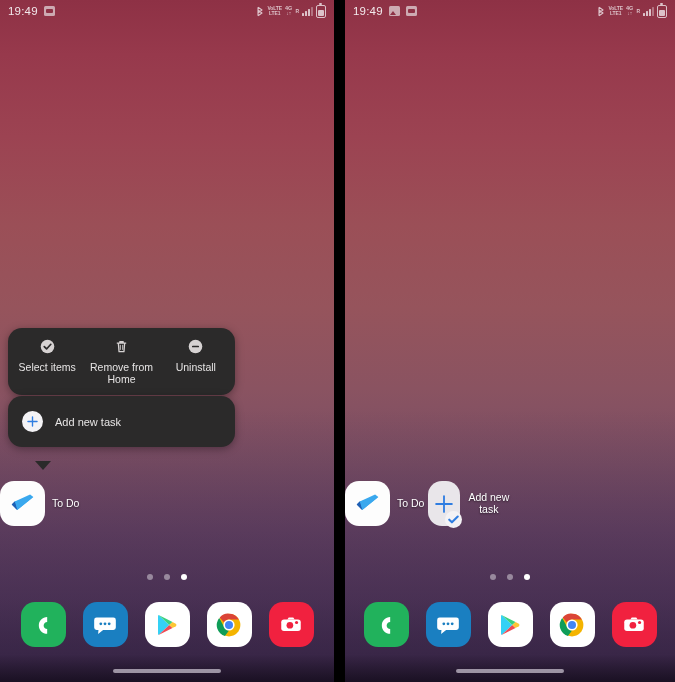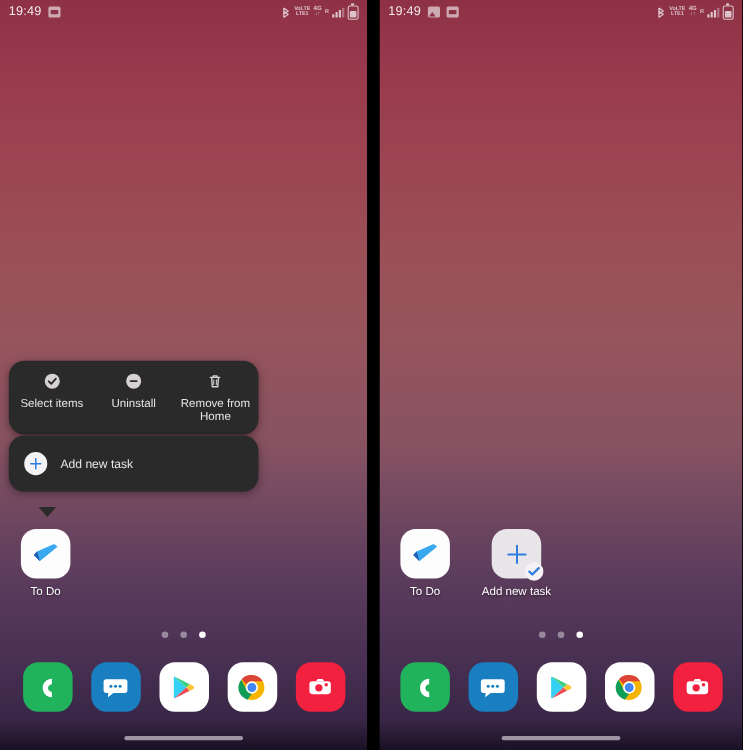--- a/index.html
+++ b/index.html
@@ -68,21 +68,21 @@
     padding:8px 0;box-sizing:border-box;z-index:8;box-shadow:0 2px 8px rgba(0,0,0,.35);}
   .srow{display:flex;align-items:center;gap:12px;padding:7px 14px;cursor:default;}
   .scircle{width:21px;height:21px;border-radius:50%;background:#f4f3f6;display:flex;align-items:center;
     justify-content:center;flex:0 0 auto;}
   .srow .lbl{color:#e7e5e5;font-size:11px;}
   .tail{position:absolute;left:35px;top:461px;width:0;height:0;border-left:8px solid transparent;
     border-right:8px solid transparent;border-top:9px solid #2b2a2a;z-index:8;}
 
   
   .homegrid{position:absolute;top:481px;left:0;right:0;display:flex;z-index:4;}
-  .cell{width:83px;display:flex;flex-direction:column;align-items:center;gap:7px;}
+  .cell{width:83px;display:flex;flex-direction:row;align-items:center;gap:7px;}
   .cell .name{color:#fff;font-size:10.5px;text-align:center;line-height:11.5px;
     text-shadow:0 1px 2px rgba(0,0,0,.55);max-width:72px;}
   .squircle{width:45px;height:45px;border-radius:14px;display:flex;align-items:center;justify-content:center;position:relative;}
   .ic-todo{background:#fdfdfd;}
   .ic-add{background:#e9e6ea;}
   .addbadge{position:absolute;right:-2px;bottom:-2px;width:17px;height:17px;border-radius:50%;
     background:#f4f2f5;display:flex;align-items:center;justify-content:center;}
 
   
   .dots{position:absolute;top:574px;left:0;right:0;display:flex;justify-content:center;gap:11px;z-index:4;}
@@ -147,34 +147,34 @@
           <svg width="17" height="17" viewBox="0 0 20 20">
               <circle cx="10" cy="10" r="8" fill="#d6d2d2"></circle>
               <path d="M6.2 10.2 L8.9 12.9 L13.9 7.4" fill="none" stroke="#2b2a2a" stroke-width="2" stroke-linecap="round" stroke-linejoin="round"></path>
             </svg>
         </span>
         <span class="lbl">Select items</span>
       </div>
       <div class="action">
         <span class="glyph">
           <svg width="17" height="17" viewBox="0 0 20 20">
-              <circle cx="10" cy="10" r="8" fill="#d6d2d2"></circle>
-              <rect x="5.8" y="9" width="8.4" height="2" rx="1" fill="#2b2a2a"></rect>
-            </svg>
-        </span>
-        <span class="lbl">Uninstall</span>
+              <path d="M5 6h10M8 6V4.4h4V6M6.3 6l.8 10h5.8l.8-10" fill="none" stroke="#d6d2d2" stroke-width="1.5" stroke-linecap="round" stroke-linejoin="round"></path>
+              <path d="M8.6 8.5v5M11.4 8.5v5" stroke="#d6d2d2" stroke-width="1.1" stroke-linecap="round"></path>
+            </svg>
+        </span>
+        <span class="lbl">Remove from Home</span>
       </div>
       <div class="action">
         <span class="glyph">
           <svg width="17" height="17" viewBox="0 0 20 20">
-              <path d="M5 6h10M8 6V4.4h4V6M6.3 6l.8 10h5.8l.8-10" fill="none" stroke="#d6d2d2" stroke-width="1.5" stroke-linecap="round" stroke-linejoin="round"></path>
-              <path d="M8.6 8.5v5M11.4 8.5v5" stroke="#d6d2d2" stroke-width="1.1" stroke-linecap="round"></path>
-            </svg>
-        </span>
-        <span class="lbl">Remove from Home</span>
+              <circle cx="10" cy="10" r="8" fill="#d6d2d2"></circle>
+              <rect x="5.8" y="9" width="8.4" height="2" rx="1" fill="#2b2a2a"></rect>
+            </svg>
+        </span>
+        <span class="lbl">Uninstall</span>
       </div>
     </div>
 
     <div class="shortcuts">
       <div class="srow">
         <span class="scircle">
           <svg width="13" height="13" viewBox="0 0 16 16">
               <path d="M8 2.4v11.2M2.4 8h11.2" stroke="#2f7de1" stroke-width="1.7" stroke-linecap="round"></path>
             </svg>
         </span>

